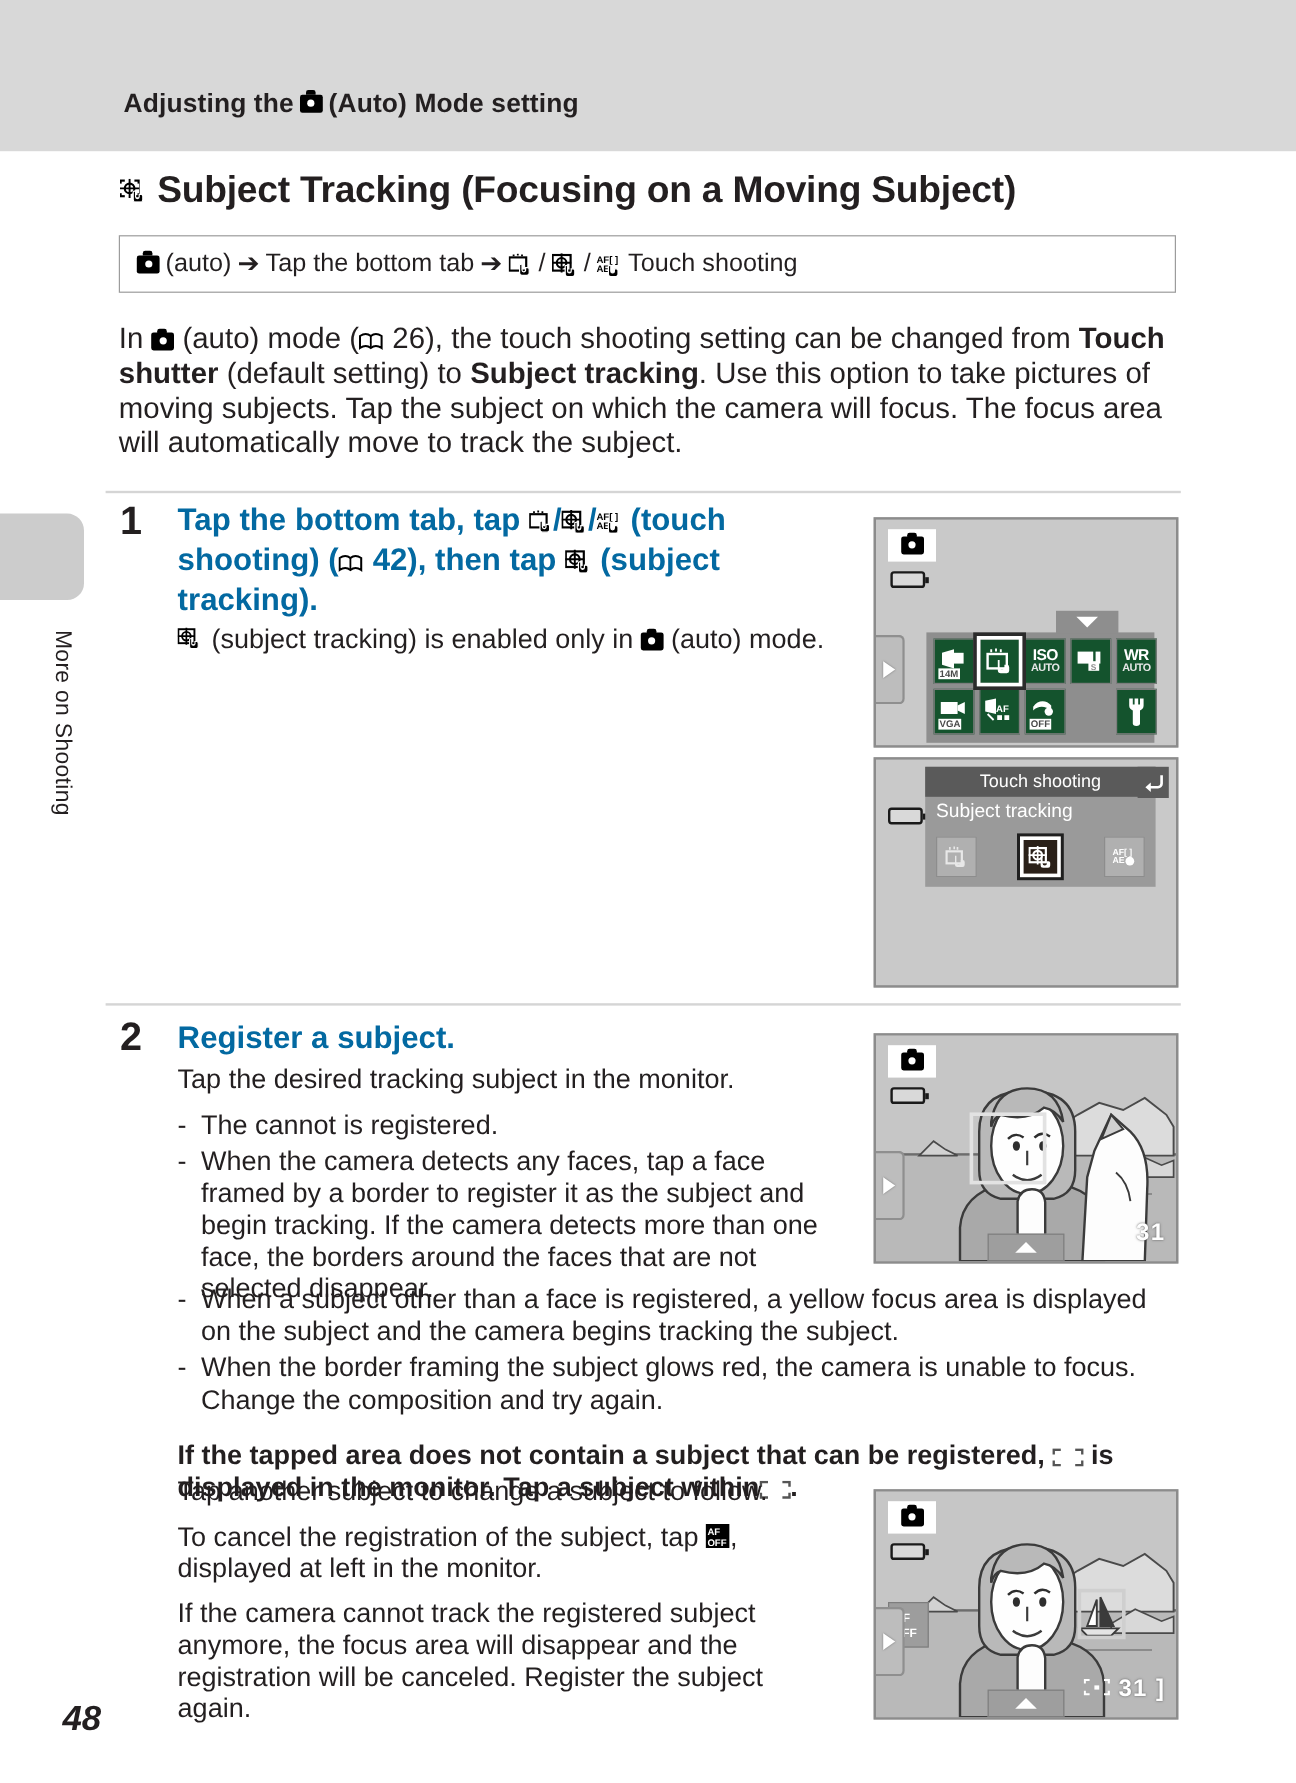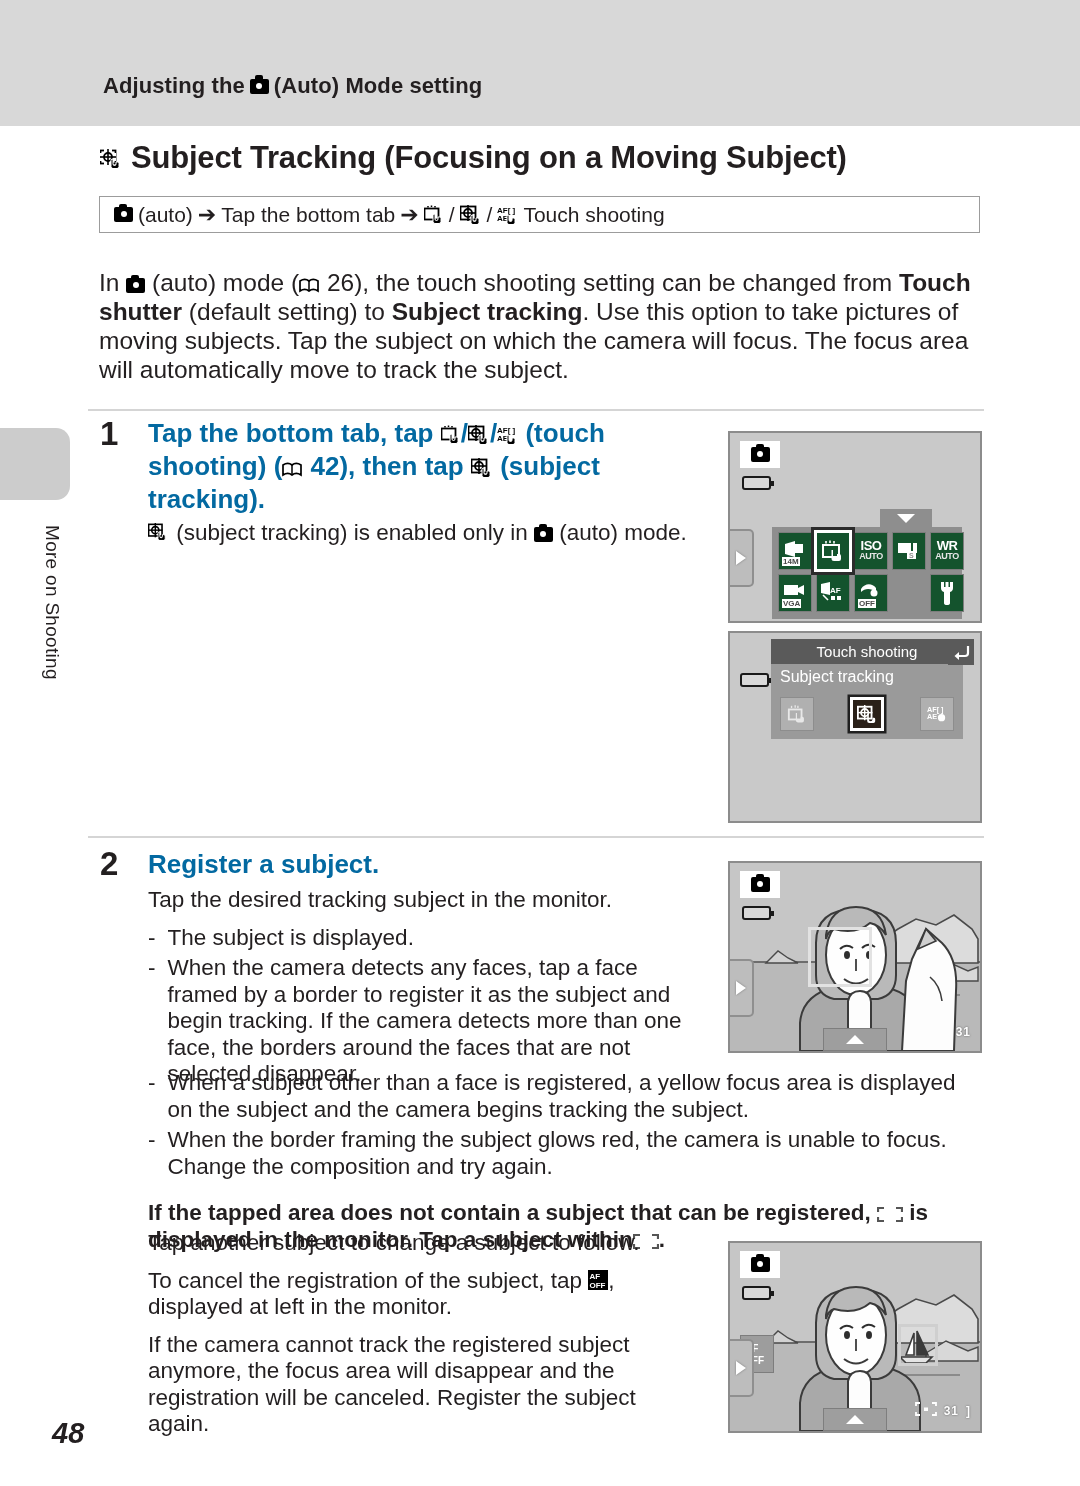--- a/index.html
+++ b/index.html
@@ -77,21 +77,21 @@
     display: flex;
     align-items: center;
     gap: 9px;
     white-space: nowrap;
   }
 
   
   .path-box {
     position: absolute;
     left: 99px; top: 196px;
-    width: 881px; height: 37px;
+    width: 881px; height: 48px;
     border: 1.5px solid #9c9c9c;
     display: flex;
     align-items: center;
     padding-left: 14px;
     box-sizing: border-box;
     font-size: 21px;
     gap: 5px;
     white-space: nowrap;
   }
 
@@ -348,21 +348,21 @@
     display:flex;align-items:center;justify-content:center;
     color:#fff; font-size: 18px;
   }
 
   
   .sky { position:absolute; left:0; top:0; right:0; height:52%; background:#c6c6c6; }
   .sea { position:absolute; left:0; top:52%; right:0; bottom:0; background:#b9b9b9; }
   .horizon { position:absolute; left:0; top:52%; right:0; height:2px; background:#6d6d6d; }
   .photo-num {
     position:absolute; right: 9px; bottom: 12px;
-    color:#fff; font-size: 12px; font-weight: bold;
+    color:#fff; font-size: 20px; font-weight: bold;
     letter-spacing: 1px;
     text-shadow: 0 0 2px #555;
   }
   .bottom-tab {
     position:absolute;
     left: 50%; transform: translateX(-50%);
     bottom: 0;
     width: 62px; height: 21px;
     background: #9e9e9e;
     border: 1px solid #7e7e7e;
@@ -668,21 +668,21 @@
 
 <div class="rule" style="top:836px;"></div>
 
 <div class="step-num" style="left:100px; top:845px;">2</div>
 <div class="step-head" style="left:148px; top:848px; width:520px;">Register a subject.</div>
 
 <div class="step-body" style="left:148px; top:887px; width:548px;">
   <div class="para">Tap the desired tracking subject in the monitor.</div>
   <div class="dashrow">
     <span class="dash">-</span>
-    <span>The subject is displayed.</span>
+    <span>The cannot is registered.</span>
   </div>
   <div class="dashrow" style="margin-top:4px;">
     <span class="dash">-</span>
     <span>When the camera detects any faces, tap a face framed by a border to register it as the subject and begin tracking. If the camera detects more than one face, the borders around the faces that are not selected disappear.</span>
   </div>
 </div>
 
 <div class="step-body" style="left:148px; top:1070px; width:836px;">
   <div class="dashrow">
     <span class="dash">-</span>

